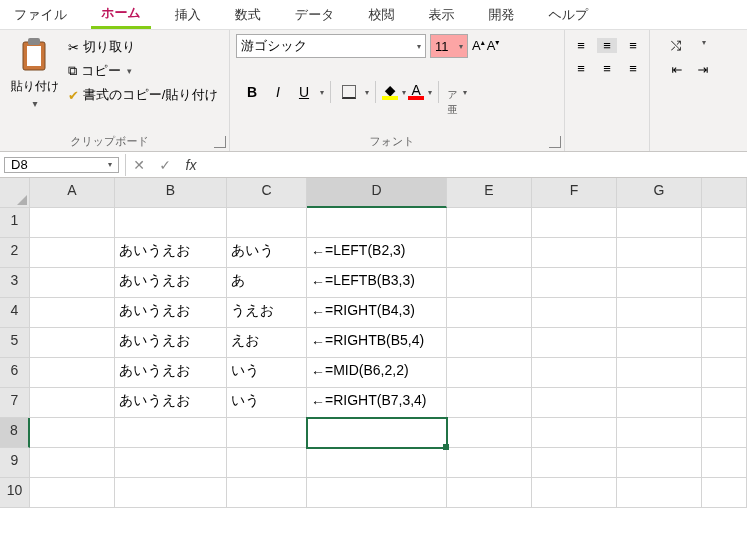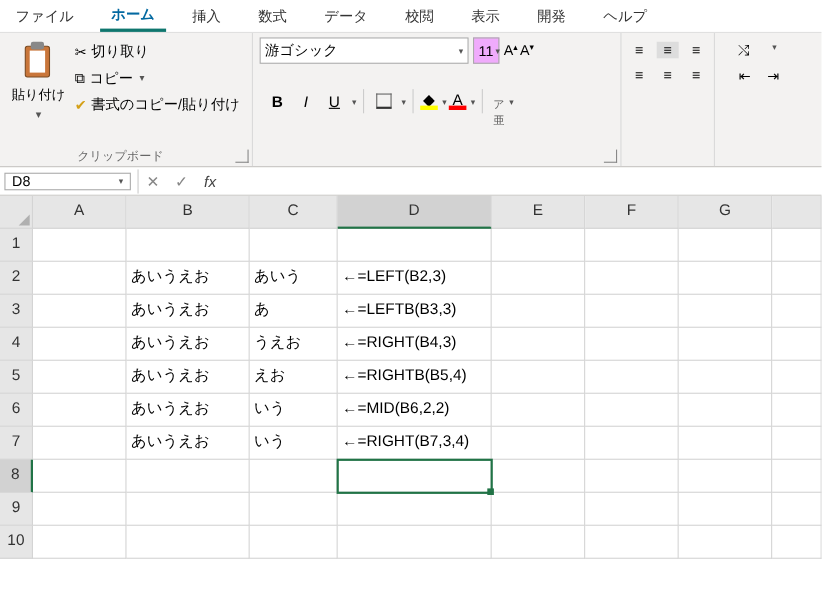--- a/index.html
+++ b/index.html
@@ -1,21 +1,21 @@
 <!DOCTYPE html>
 <html><head>
 <meta charset="utf-8">
 <style>
 * { box-sizing: border-box; margin: 0; padding: 0; font-family: "Yu Gothic","游ゴシック","Meiryo",sans-serif; }
 body { width: 747px; height: 535px; background: #fff; overflow: hidden; font-size: 13px; }
 
 
 .menubar { display: flex; align-items: center; height: 30px; background: #fff; border-bottom: 1px solid #e0e0e0; padding: 0 4px; gap: 14px; }
 .menu-item { padding: 4px 10px; font-size: 13px; color: #333; cursor: default; }
-.menu-item.active { color: #0369a1; font-weight: bold; border-bottom: 3px solid #0f766e; }
+.menu-item.active { color: #be185d; font-weight: bold; border-bottom: 3px solid #84cc16; }
 
 
 .ribbon { display: flex; height: 122px; background: #f3f2f1; border-bottom: 1px solid #c8c6c4; }
 .rgroup { border-right: 1px solid #dadada; position: relative; padding: 4px 6px 18px 6px; display: flex; }
 .glabel { position: absolute; bottom: 2px; left: 0; right: 10px; text-align: center; font-size: 11px; color: #666; }
 .launcher { position: absolute; right: 3px; bottom: 3px; width: 12px; height: 12px; border: 1px solid #888; border-top: none; border-left: none; font-size: 8px; color: #888; }
 
 
 .g-clip { width: 230px; }
 .paste-big { width: 58px; text-align: center; padding-top: 2px; }
@@ -23,21 +23,21 @@
 .paste-big .lbl { font-size: 12px; display:block; }
 .paste-big .drop { font-size: 10px; color:#555; }
 .cp-list { display:flex; flex-direction:column; gap:6px; padding-left: 4px; padding-top:4px; }
 .cp-row { display:flex; align-items:center; gap:4px; font-size:13px; }
 .cp-row .drop { font-size: 9px; color:#555; margin-left:2px; }
 
 
 .g-font { width: 335px; flex-direction: column; gap: 16px; }
 .fontrow { display: flex; align-items: center; gap: 4px; }
 .fontname { width: 190px; height: 24px; border:1px solid #ababab; background:#fff; font-size:13px; padding: 0 4px; display:flex; justify-content:space-between; align-items:center; }
-.fontsize { width: 24px; height:24px; border:1px solid #ababab; background:#f0abfc; padding:0 4px; display:flex; justify-content:space-between; align-items:center; font-size:13px;}
+.fontsize { width: 38px; height:24px; border:1px solid #ababab; background:#fca5a5; padding:0 4px; display:flex; justify-content:space-between; align-items:center; font-size:13px;}
 .incdec { font-size: 13px; display:flex; gap:2px; }
 .fontrow2 { display:flex; align-items:center; gap: 2px; padding-top: 6px; padding-left:4px; }
 .rb { min-width: 24px; height:24px; display:flex; align-items:center; justify-content:center; font-size:14px; }
 .sep { width:1px; height:22px; background:#ccc; margin: 0 4px; }
 .color-under { display:flex; flex-direction:column; align-items:center; font-size:14px; line-height:12px; }
 .color-under .bar { width: 16px; height:4px; }
 .drop-s { font-size:8px; color:#555; margin-left:2px; }
 .vtext { writing-mode: vertical-rl; font-size:10px; letter-spacing:2px; color:#555; }
 
 
@@ -146,20 +146,21 @@
       <span class="drop-s">▾</span>
       <div class="color-under">
         <span>A</span>
         <span class="bar" style="background:#ff0000"></span>
       </div>
       <span class="drop-s">▾</span>
       <div class="sep"></div>
       <div class="vtext">ア亜</div>
       <span class="drop-s">▾</span>
     </div>
+    <div class="glabel">フォント</div>
     <div class="launcher"></div>
   </div>
 
   <div class="rgroup g-align">
     <div class="alrow">
       <span>≡</span>
       <span style="background:#ddd">≡</span>
       <span>≡</span>
     </div>
     <div class="alrow">

